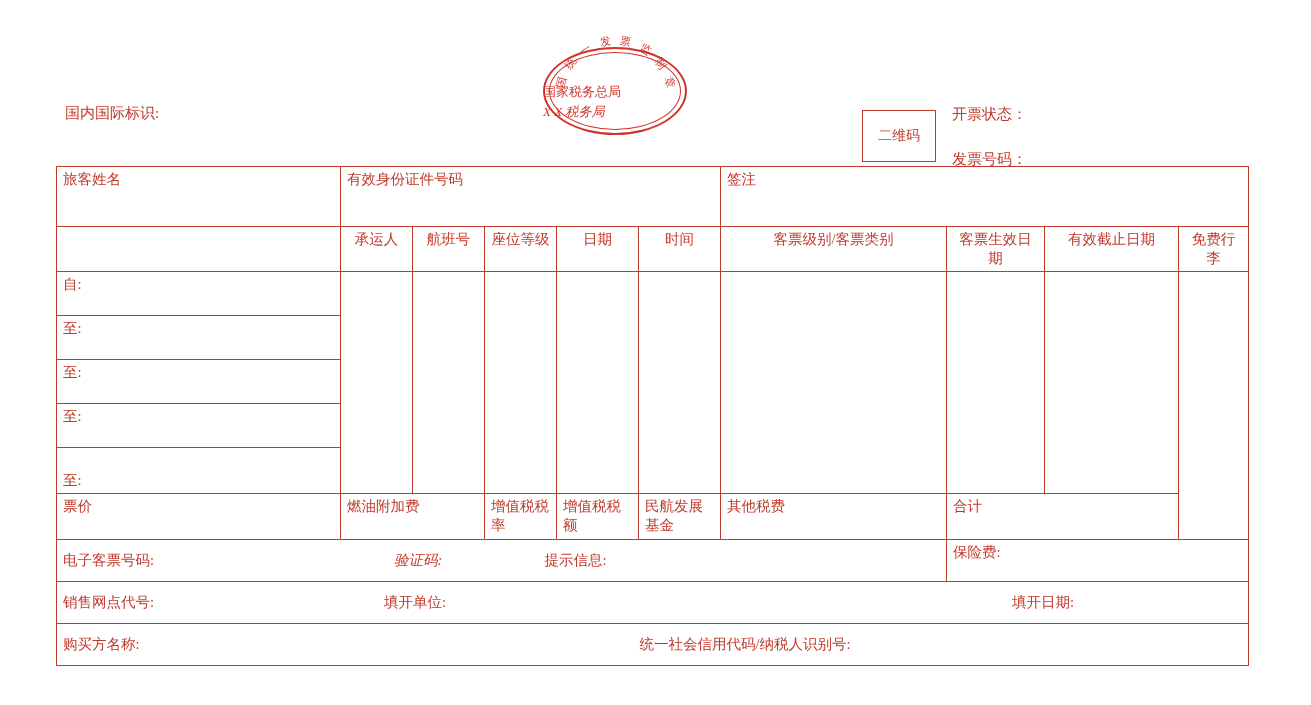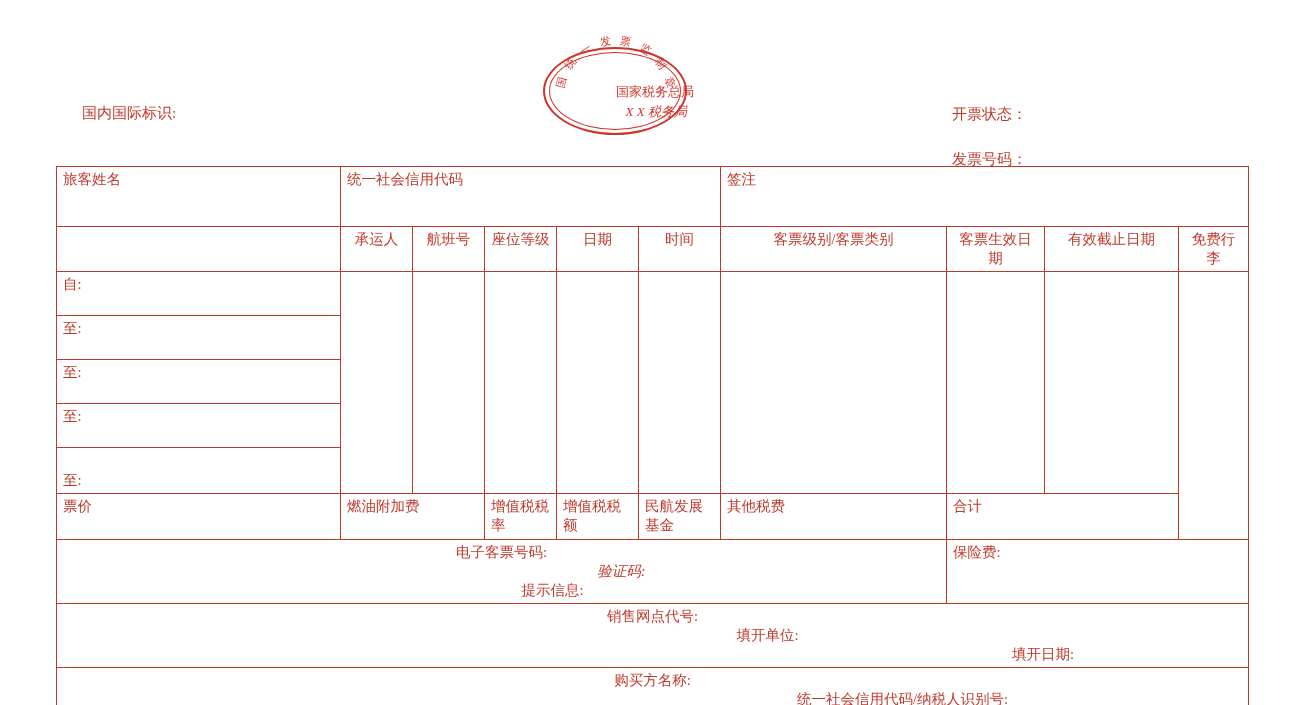--- a/index.html
+++ b/index.html
@@ -69,44 +69,43 @@
   .seal .arc-text span {
     position: absolute;
     transform-origin: center center;
     white-space: nowrap;
   }
   .seal .line1 {
     position: absolute;
     top: 36px;
     left: 0;
     width: 144px;
-    text-align: center;
+    text-align: left;
     font-size: 13px;
     color: #d0342c;
-    padding-left: 40px;
   }
   .seal .line2 {
     position: absolute;
     top: 56px;
     left: 0;
     width: 144px;
-    text-align: right;
+    text-align: left;
     font-size: 13px;
     color: #d0342c;
     font-style: italic;
   }
 
   
   .hdr-label {
     position: absolute;
     font-size: 15px;
     color: #c0392b;
     white-space: nowrap;
   }
-  #lbl-guonei { left: 82px; top: 104px; }
+  #lbl-guonei { left: 65px; top: 104px; }
   #lbl-status { left: 952px; top: 105px; }
   #lbl-invno  { left: 952px; top: 150px; }
 
   .qr-box {
     position: absolute;
     left: 862px;
     top: 110px;
     width: 74px;
     height: 52px;
     border: 1px solid #c0392b;
@@ -155,21 +154,20 @@
   .h-info      { height: 42px; }
   .inline-lbl {
     font-size: 14.5px;
     color: #c0392b;
     white-space: nowrap;
   }
   .flexrow {
     display: flex;
     align-items: center;
     height: 100%;
-    flex-direction: column;
   }
   .push-right { margin-left: auto; }
 </style>
 </head>
 <body>
 
 <div id="page">
 
 
   <div class="seal">
@@ -184,20 +182,21 @@
         <span style="left: 77.4111px; top: -16.0237px; transform: rotate(10.7143deg);">票</span>
         <span style="left: 96.7938px; top: -8.41656px; transform: rotate(32.1429deg);">监</span>
         <span style="left: 112.057px; top: 5.74607px; transform: rotate(53.5714deg);">制</span>
         <span style="left: 121.092px; top: 24.5061px; transform: rotate(75deg);">章</span>
       </div>
     <div class="line1">国家税务总局</div>
     <div class="line2">X X 税务局</div>
   </div>
 
   <div class="hdr-label" id="lbl-guonei">国内国际标识:</div>
+  <div class="qr-box">二维码</div>
   <div class="hdr-label" id="lbl-status">开票状态：</div>
   <div class="hdr-label" id="lbl-invno">发票号码：</div>
 
   <div class="form-wrap">
     <table class="form">
       <colgroup>
         <col style="width:60px">
         <col style="width:224px">
         <col style="width:72px">
         <col style="width:72px">
@@ -206,21 +205,21 @@
         <col style="width:82px">
         <col style="width:226px">
         <col style="width:98px">
         <col style="width:134px">
         <col style="width:70px">
       </colgroup>
 
       <tbody>
           <tr>
         <td class="h-passenger" colspan="2">旅客姓名</td>
-        <td class="h-passenger" colspan="5">统一社会信用代码</td>
+        <td class="h-passenger" colspan="5">有效身份证件号码</td>
         <td class="h-passenger" colspan="4">签注</td>
       </tr>
 
       <tr>
         <td class="h-colhdr ctr" colspan="2"></td>
         <td class="h-colhdr ctr">承运人</td>
         <td class="h-colhdr ctr">航班号</td>
         <td class="h-colhdr ctr">座位等级</td>
         <td class="h-colhdr ctr">日期</td>
         <td class="h-colhdr ctr">时间</td>

